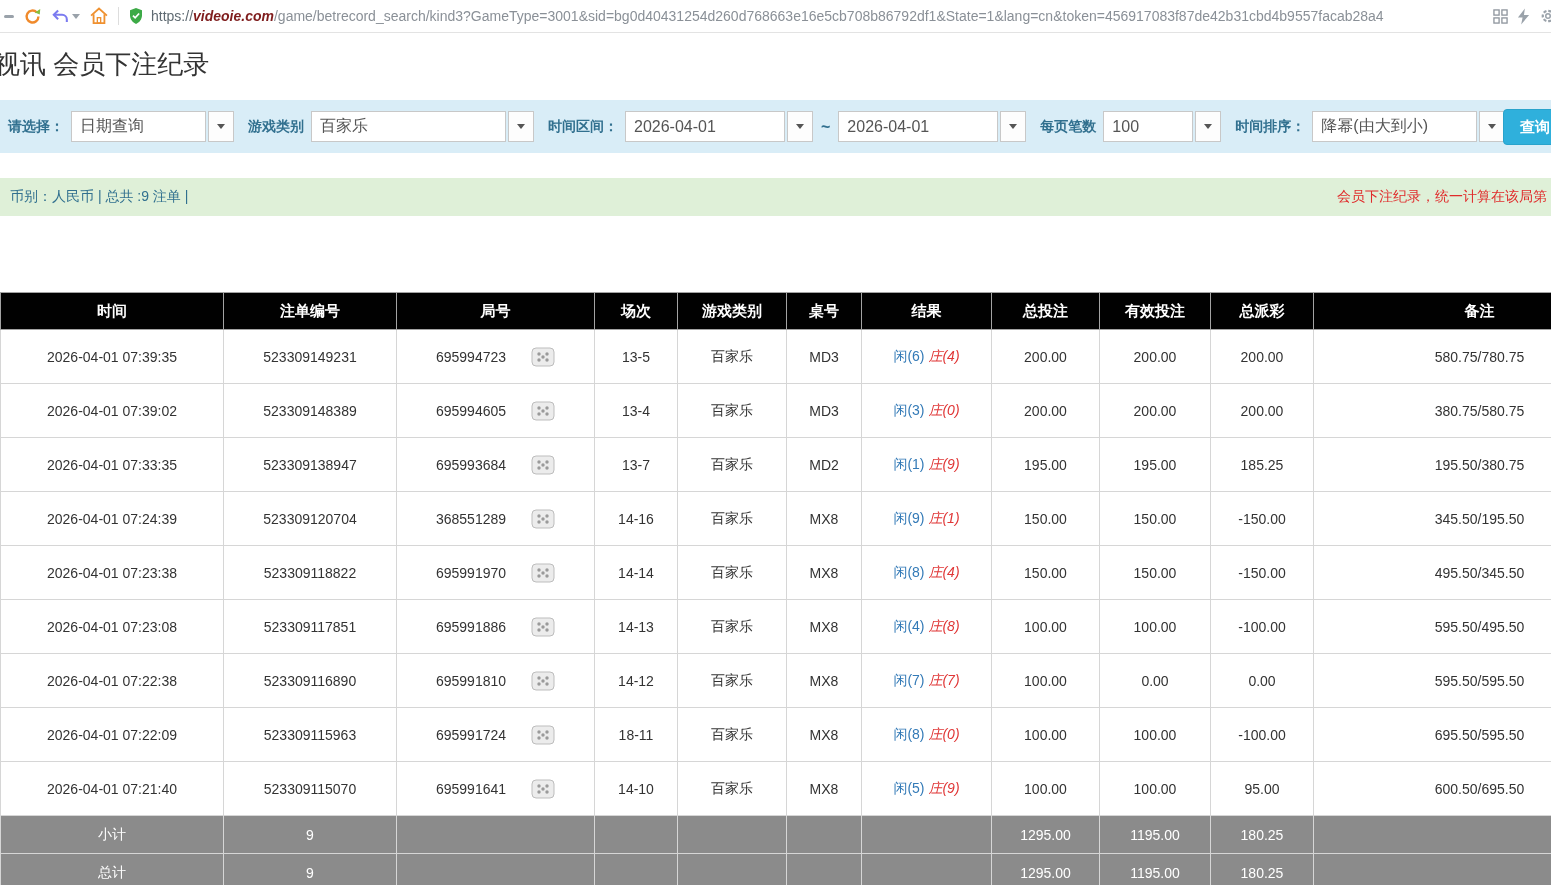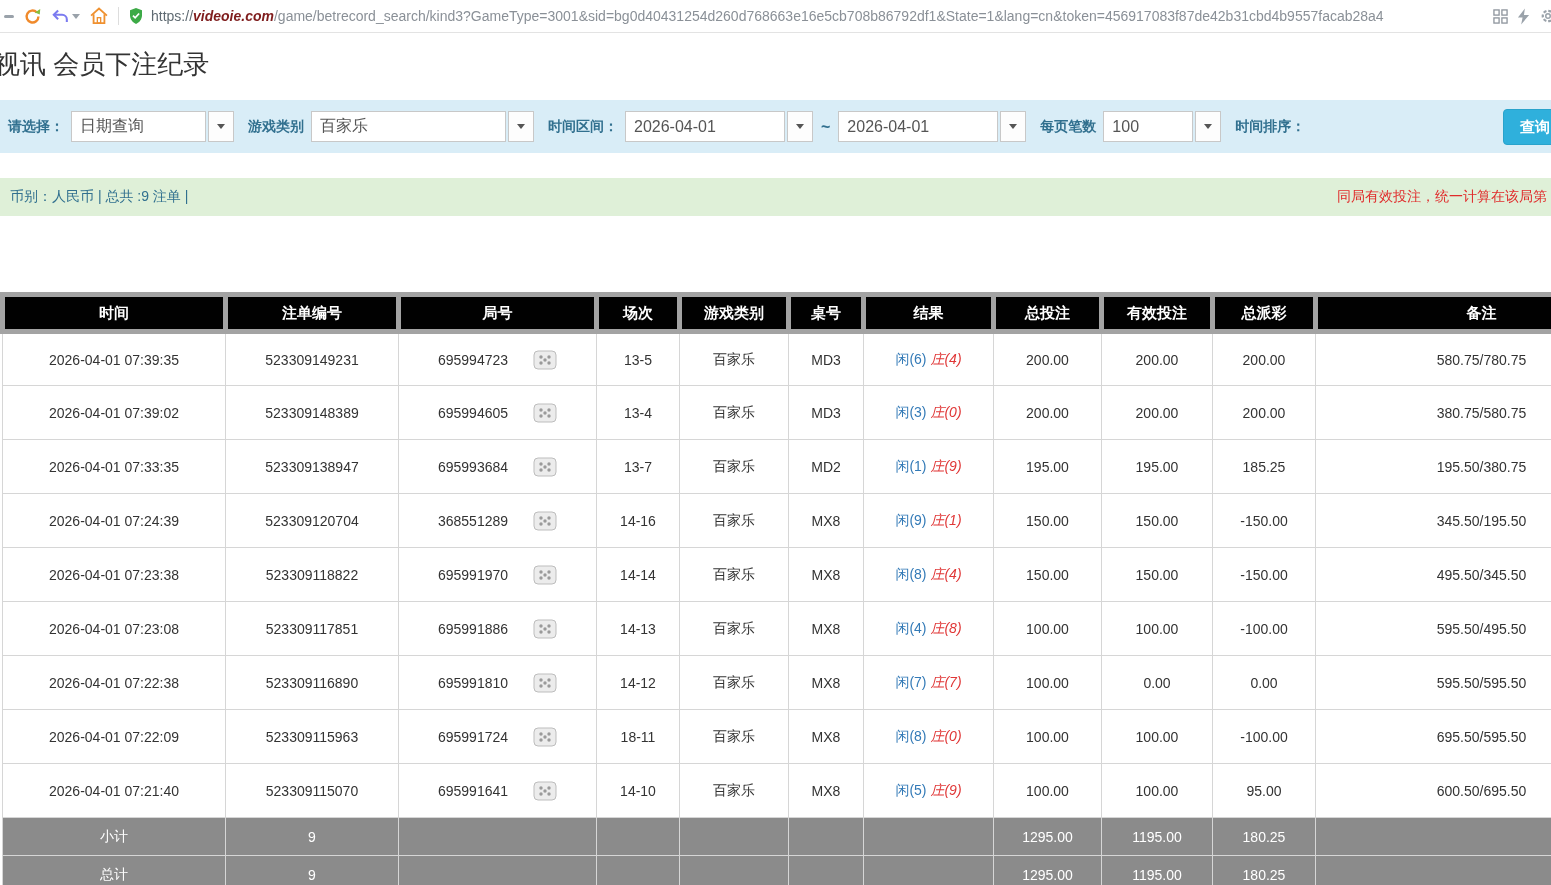--- a/index.html
+++ b/index.html
@@ -44,21 +44,21 @@
 
   
   .info-bar { margin-top:25px; height:38px; background:#dff0d8; display:flex; align-items:center;
               justify-content:space-between; padding:0 10px; font-size:14px; white-space:nowrap; }
   .info-left  { color:#31708f; }
   .info-right { color:#e02b2b; margin-right:-6px; }
 
   
   .bet-table { border-collapse:collapse; width:1645px; margin-top:76px; table-layout:fixed; font-size:14px; }
   .bet-table th { background:#010101; color:#fff; height:37px; font-size:15px; font-weight:bold;
-                  border:5px solid #a3a3a3; }
+                  border:1px solid #a3a3a3; }
   .bet-table td { border:1px solid #d6d6d6; text-align:center; color:#333; }
   .bet-table tbody td { height:54px; background:#fff; }
   .bet-table tfoot td { height:38px; background:#8b8b8b; color:#fff; font-size:14px; }
   .round-wrap { display:inline-flex; align-items:center; gap:25px; }
   .dice-btn { display:inline-flex; cursor:pointer; }
   .bet-link { color:#337ab7; cursor:pointer; }
   .player { color:#337ab7;text-align:right; }
   .banker { color:#e03636;font-style:italic; }
   .neg { color:#e03636; }
 </style>
@@ -163,27 +163,33 @@
 
   <span class="flabel">每页笔数</span>
   <span class="combo">
     <input class="ci w90" value="100" style="">
     <span class="dd">
         <span class="caret"></span>
       </span>
   </span>
 
   <span class="flabel">时间排序：</span>
+  <span class="combo">
+    <input class="ci w165" value="降幂(由大到小)" style="">
+    <span class="dd">
+        <span class="caret"></span>
+      </span>
+  </span>
 
   <button class="search-btn">查询</button>
 </div>
 
 <div class="info-bar">
   <span class="info-left">币别：人民币 | 总共 :9 注单 |</span>
-  <span class="info-right">同局有效投注，统一计算在该局第</span>
+  <span class="info-right">会员下注纪录，统一计算在该局第</span>
 </div>
 
 <table class="bet-table">
   <colgroup>
     <col style="width:223px">
       <col style="width:173px">
       <col style="width:198px">
       <col style="width:83px">
     <col style="width:109px">
       <col style="width:75px">

